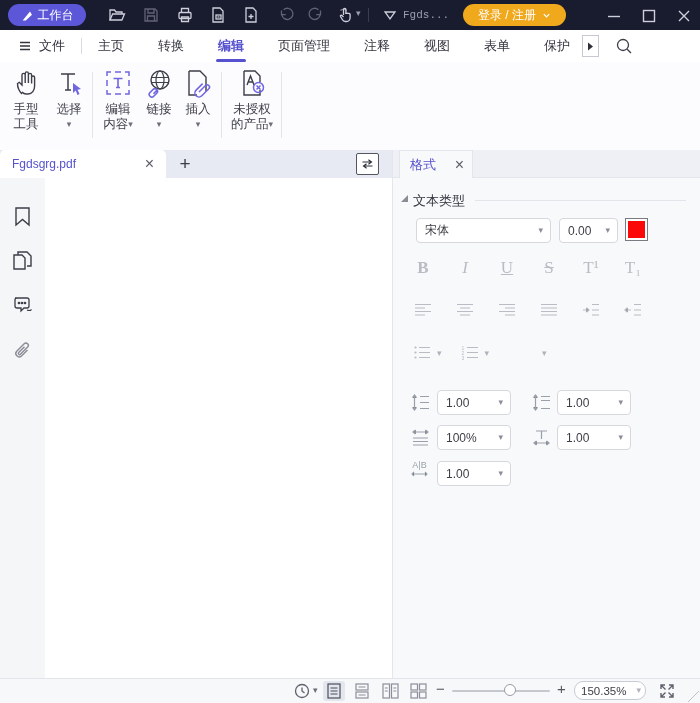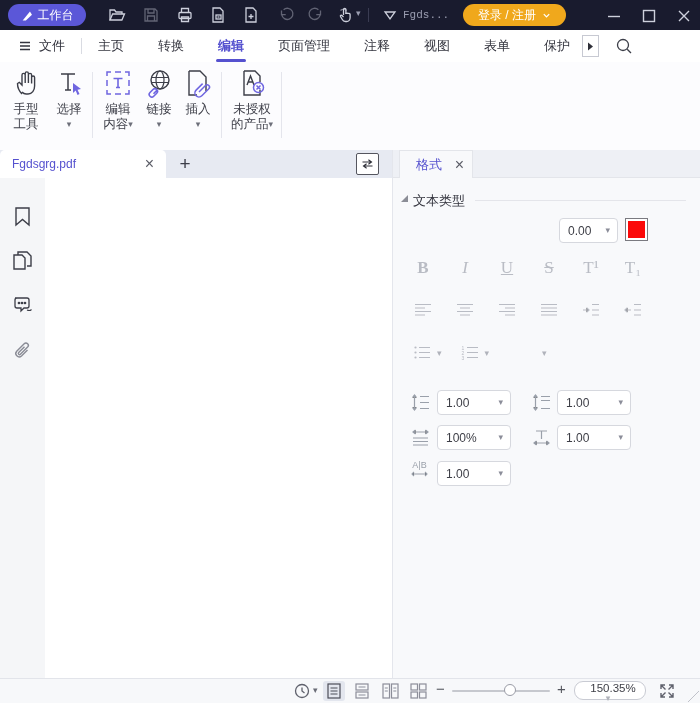--- a/index.html
+++ b/index.html
@@ -69,21 +69,21 @@
   #scroll-corner-box{position:absolute;left:317px;top:1px;width:20px;height:12px;border:1px solid #8f90a6;background:#f3f3f7;box-sizing:border-box;}
   #hscroll-thumb{position:absolute;left:55px;top:490px;width:73px;height:4px;background:#9a9aa2;border-radius:2px;}
   #hscroll-corner{position:absolute;left:8px;top:485px;width:12px;height:14px;border:1px solid #8f90a6;background:#f3f3f7;box-sizing:border-box;}
   .collapse-tri{position:absolute;width:0;height:0;border-top:7px solid transparent;border-bottom:7px solid transparent;border-left:8px solid #111;}
 
   
   #right-panel{left:392px;top:150px;width:308px;height:528px;background:#f8f9fb;border-left:1px solid #e4e6ec;box-sizing:border-box;}
   #rp-strip{position:absolute;left:0;top:0;width:308px;height:28px;background:#eef0f5;border-bottom:1px solid #e3e5ea;box-sizing:border-box;}
   #rp-tab{position:absolute;left:6px;top:0;width:74px;height:28px;background:#f8f9fb;border:1px solid #e3e5ea;
           border-bottom:none;display:flex;align-items:center;box-sizing:border-box;}
-  #rp-tab .tab-label{color:#5551cf;font-size:13px;margin-left:16px;flex:1;}
+  #rp-tab .tab-label{color:#5551cf;font-size:13px;margin-left:10px;flex:1;}
   #rp-tab .x-close{margin-right:8px;}
   #rp-section-title{position:absolute;left:20px;top:42px;font-size:13px;color:#33343e;}
   #rp-section-line{position:absolute;left:82px;right:14px;top:50px;height:1px;background:#e4e5ea;}
   .rp-select{position:absolute;height:25px;background:#fff;border:1px solid #d6d8de;border-radius:4px;
              box-sizing:border-box;display:flex;align-items:center;font-size:12px;color:#3d3e46;}
   .rp-select .sel-val{margin-left:8px;flex:1;text-align:left;}
   .rp-select .caret{margin-right:7px;color:#8b8d99;}
   #color-swatch{position:absolute;left:232px;top:68px;width:23px;height:23px;border:1px solid #7a7a80;
                 background:#fff;box-sizing:border-box;padding:2px;}
   #color-swatch .swatch-inner{width:100%;height:100%;}
@@ -101,21 +101,21 @@
   .st-ic{position:absolute;top:3px;width:18px;height:18px;color:#5f616c;}
   .st-view{position:absolute;top:2px;width:22px;height:20px;border-radius:3px;display:flex;align-items:center;justify-content:center;color:#8c8e99;}
   .st-view.active{background:#e3e6ee;color:#4c4e59;}
   #zoom-minus,#zoom-plus{position:absolute;top:1px;font-size:15px;color:#55575f;}
   #zoom-minus::after{content:"−";}
   #zoom-plus::after{content:"+";}
   #zoom-slider-track{position:absolute;left:452px;top:11px;width:98px;height:2px;background:#c6c8ce;border-radius:1px;}
   #zoom-slider-handle{position:absolute;left:-7px;top:-6px;width:12px;height:12px;background:#fff;
        border:1px solid #9a9ca6;border-radius:50%;box-sizing:border-box;}
   #zoom-select{position:absolute;left:574px;top:2px;width:72px;height:19px;background:#fff;border:1px solid #c9cbd3;
-       border-radius:9px;box-sizing:border-box;display:flex;align-items:center;font-size:11.5px;color:#3d3e46;flex-direction:column;}
+       border-radius:9px;box-sizing:border-box;display:flex;align-items:center;font-size:11.5px;color:#3d3e46;}
   #zoom-select .sel-val{margin-left:6px;flex:1;text-align:left;}
   #zoom-select .caret{margin-right:4px;color:#b0b2ba;}
   #resize-grip{position:absolute;right:1px;bottom:1px;width:12px;height:12px;
        background:linear-gradient(135deg,transparent 50%,#c0c2ca 50%,#c0c2ca 55%,transparent 55%);}
 </style>
 </head>
 <body>
 
 <div id="app">
 
@@ -330,20 +330,24 @@
       <span class="tab-label">格式</span>
       <span class="x-close"></span>
     </div>
 
     <svg class="abs" style="left:7px;top:44px" width="9" height="9" viewBox="0 0 9 9">
       <polygon points="8,1 8,8 1,8" fill="#8b8d96"></polygon>
     </svg>
     <span id="rp-section-title">文本类型</span>
     <div id="rp-section-line"></div>
 
+    <div class="rp-select" style="left:23px;top:68px;width:135px">
+      <span class="sel-val">宋体</span>
+      <span class="caret"></span>
+    </div>
     <div class="rp-select" style="left:166px;top:68px;width:59px">
       <span class="sel-val">0.00</span>
       <span class="caret"></span>
     </div>
     <div id="color-swatch">
       <div class="swatch-inner" style="background: rgb(251, 9, 9);"></div>
     </div>
 
     <div class="fmt-row" style="top:108px">
       <div class="fmt-btn txt-btn" style="font-weight:bold">B</div>

